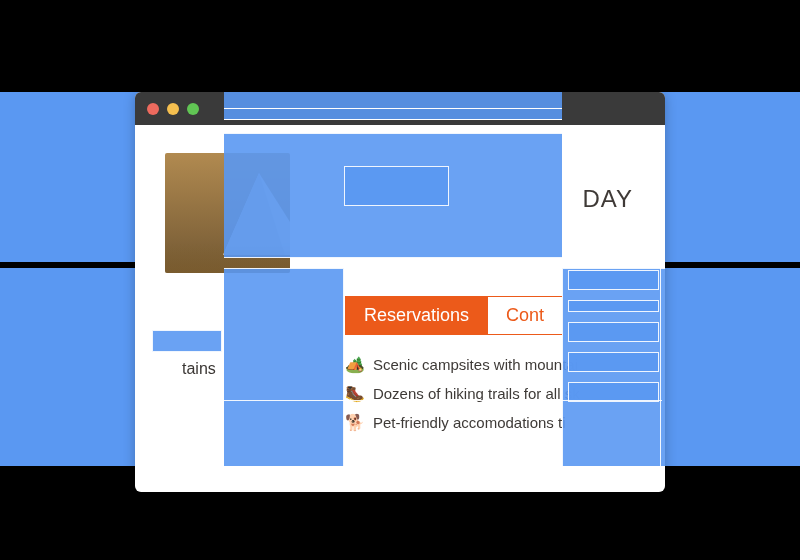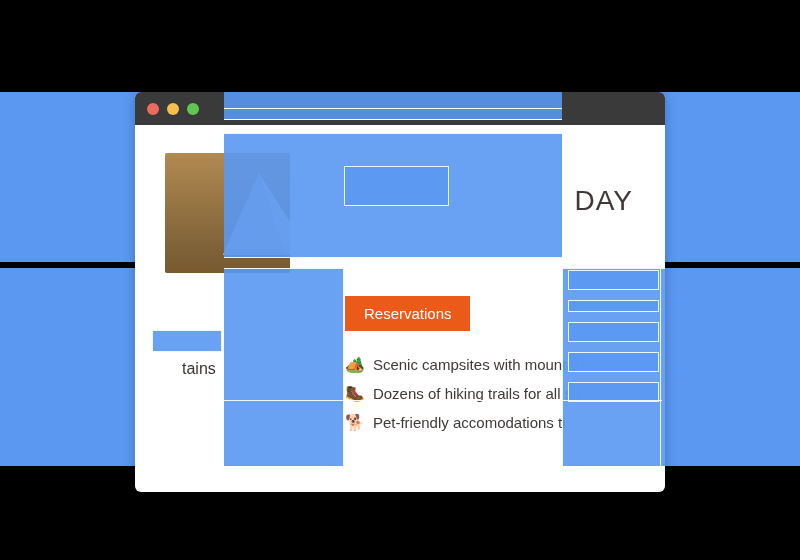--- a/index.html
+++ b/index.html
@@ -34,24 +34,24 @@
   .mountain::after{
     content:""; position:absolute; left:-36px; top:0; width:0; height:0;
     border-left:36px solid transparent; border-right:26px solid transparent;
     border-bottom:82px solid #c8c2b9;
   }
   .photo::after{
     content:""; position:absolute; left:0; right:0; bottom:0; height:30px;
     background:linear-gradient(180deg, rgba(190,150,80,.0), rgba(130,95,40,.45));
   }
 
-  .headline { position:absolute; right:32px; top:60px; font-size:28px; letter-spacing:1px; color:#3f3a37; font-weight:400;text-align:right; }
+  .headline { position:absolute; right:32px; top:60px; font-size:24px; letter-spacing:1px; color:#3f3a37; font-weight:400;text-align:right; }
 
   .tabs { position:absolute; left:210px; top:171px; display:flex; }
-  .tab { padding:8px 18px; font-size:15px; cursor:pointer; border:1px solid #ec5a1a; }
+  .tab { padding:8px 18px; font-size:18px; cursor:pointer; border:1px solid #ec5a1a; }
   .tab.primary { background:#ec5a1a; color:#fff; border-right:none; }
   .tab.secondary { background:#fff; color:#ec5a1a; }
 
   .sidebar-text { position:absolute; left:30px; top:235px; font-size:16px; color:#3a3633;margin-left:17px; }
 
   .features { position:absolute; left:210px; top:230px; list-style:none; }
   .features li { display:flex; align-items:center; gap:8px; font-size:15px; color:#3e3a37; margin-bottom:10px; white-space:nowrap; }
   .emoji { font-size:16px; }
 
   
@@ -98,20 +98,21 @@
   </div>
   <div class="content">
     <div class="photo">
       <div class="mountain"></div>
     </div>
 
     <div class="headline">DAY</div>
 
     <div class="tabs">
       <div class="tab primary">Reservations</div>
+      <div class="tab secondary">Cont</div>
     </div>
 
     <div class="sidebar-text">tains</div>
 
     <ul class="features">
       <li>
         <span class="emoji">🏕️</span>
         <span>Scenic campsites with mountai</span>
       </li>
       <li>

